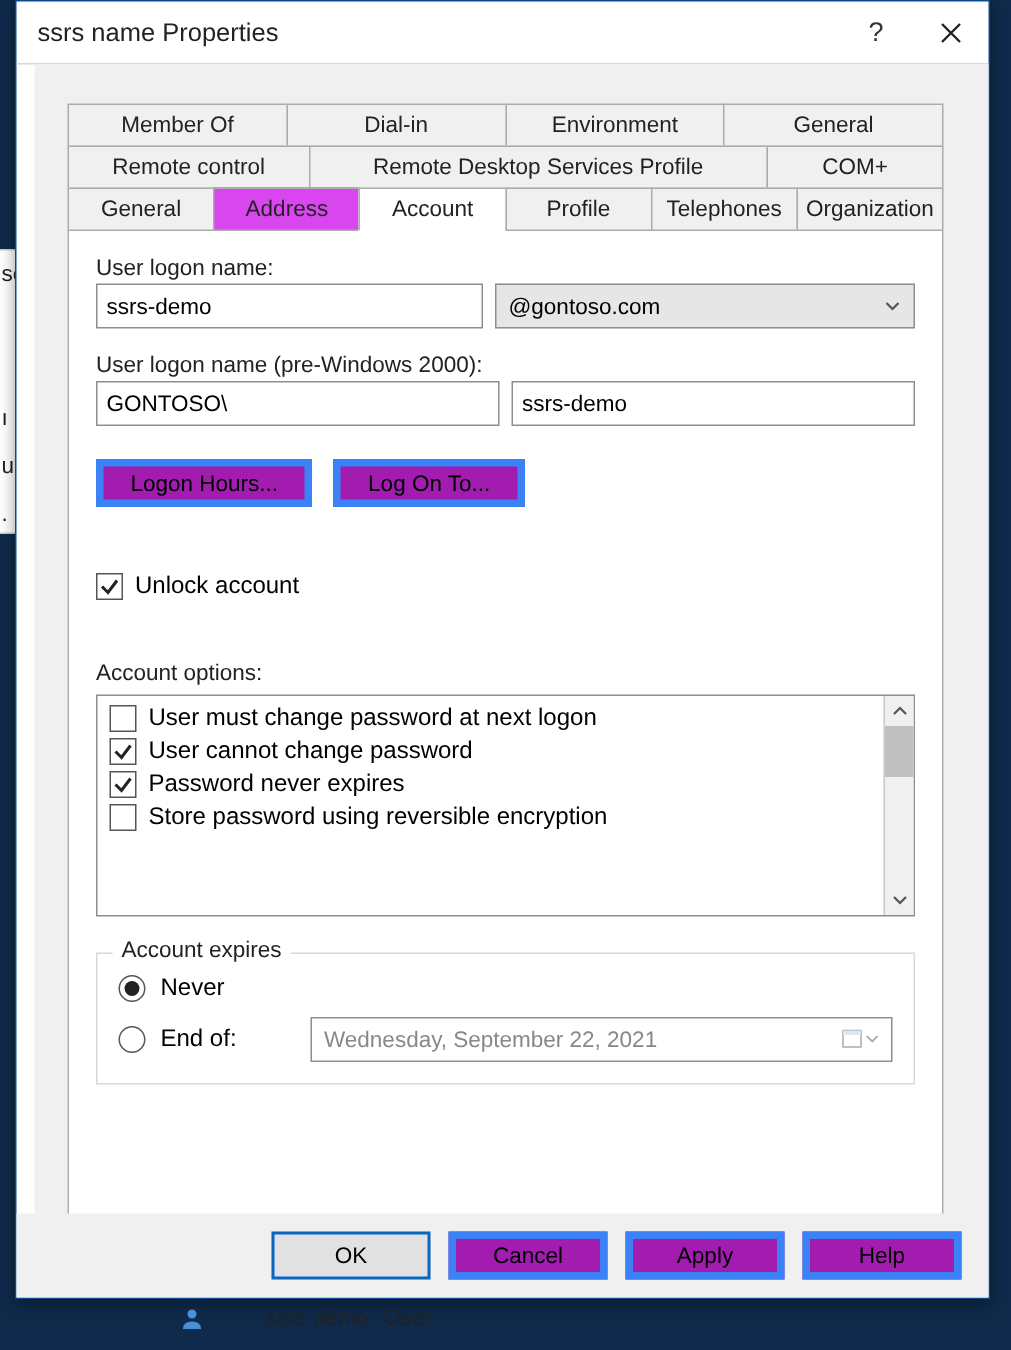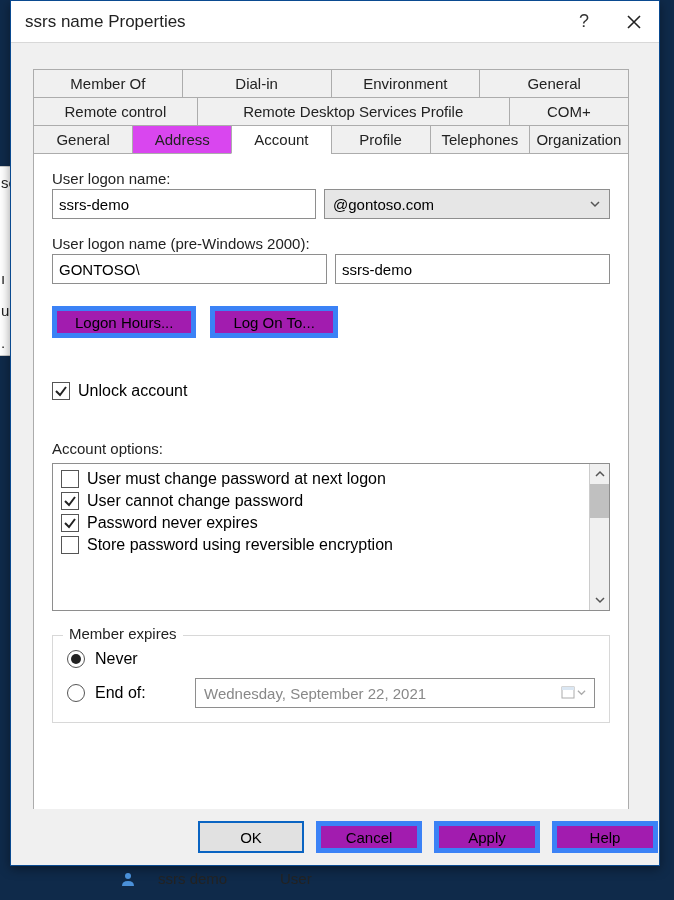--- a/index.html
+++ b/index.html
@@ -2,21 +2,21 @@
 <html><head>
 <meta charset="utf-8">
 <style>
   * { box-sizing: border-box; font-family: "Segoe UI", Tahoma, sans-serif; }
   body { margin: 0; padding: 0; background: #0f2a4a; width: 674px; height: 900px; position: relative; overflow: hidden; }
   .bgstrip { position:absolute; left:0; top:166px; width:10px; height:190px; background:#fff; border-top:1px solid #ccc; border-bottom:1px solid #ccc; font-size:15px; color:#222; padding-left:1px; line-height:32px;}
   .window { position: absolute; left: 10px; top: 0; width: 650px; height: 866px; background: #fff; border: 1px solid #0a4a90; box-shadow: 0 3px 10px rgba(0,0,0,0.4); }
   .titlebar { height: 42px; display:flex; align-items:center; padding: 0 0 0 14px; border-bottom: 1px solid #d8d8d8; }
   .titlebar .title { font-size: 17px; color:#222; flex:1; }
   .titlebar .tbbtn { width: 50px; height:42px; display:flex; align-items:center; justify-content:center; font-size:18px; color:#333; }
-  .dlgbody { padding: 26px 30px 0 22px; background:#f0f0f0; height: calc(100% - 42px - 56px); }
+  .dlgbody { padding: 26px 30px 0 22px; background:#f0f0f0; height: calc(100% - 42px - 56px); margin-left: 12px; }
   .tabs { }
   .tabrow { display:flex; }
   .tab { flex:1; height:29px; background:#f0f0f0; border:1px solid #acacac; display:flex; align-items:center; justify-content:center; font-size:15px; color:#222; cursor:default; margin-left:-1px; }
   .tab:first-child { margin-left:0; }
   .tabrow + .tabrow .tab { margin-top:-1px; }
   .tab.selected-bg { background:#d946ef; }
   .tab.active { background:#fff; border-bottom:1px solid #fff; font-weight:400; }
   .tabpage { background:#fff; border:1px solid #acacac; border-top:none; padding:16px 18px 18px 18px; height: 678px; position:relative; }
   .lbl { font-size:15px; color:#222; display:block; margin-bottom:2px; }
   .row { display:flex; gap:8px; margin-top:2px; }
@@ -35,24 +35,24 @@
   .scrollbtn { height:20px; display:flex; align-items:center; justify-content:center; }
   .scrollthumb { background:#c0c0c0; height:34px; margin:0; }
   .grpbox { border:1px solid #d8d8d8; margin-top:24px; padding:14px 14px 14px 14px; position:relative; }
   .grpbox .legend { position:absolute; top:-11px; left:10px; background:#fff; padding:0 6px; font-size:15px; color:#222; }
   .radrow { display:flex; align-items:center; gap:10px; margin-bottom:10px; }
   .radio { width:18px; height:18px; border:1px solid #555; border-radius:50%; display:inline-flex; align-items:center; justify-content:center; flex-shrink:0; }
   .radio .dot { width:10px; height:10px; border-radius:50%; background:#222; display:none; }
   .radio.checked .dot { display:block; }
   .datebox { flex:1; height:30px; border:1px solid #8e8e8e; background:#fff; color:#888; font-size:15px; display:flex; align-items:center; padding:0 8px; position:relative; }
   .datebox .calico { position:absolute; right:8px; top:6px; opacity:.7; display:flex; align-items:center; }
-  .footer { position:absolute; left:0; right:0; bottom:0; height:56px; background:#f0f0f0; display:flex; align-items:center; justify-content:flex-end; gap:12px; padding:0 1px; }
+  .footer { position:absolute; left:0; right:0; bottom:0; height:56px; background:#f0f0f0; display:flex; align-items:center; justify-content:flex-end; gap:12px; padding:0 18px; }
   .footer .btn { min-width:106px; }
   .footer .btn.primary { border:2px solid #0a64c2; background:#e1e1e1; }
-  .behindrow { position:absolute; left:120px; top:870px; display:flex; align-items:center; gap:22px; color:#222; font-size:15px; }
+  .behindrow { position:absolute; left:120px; top:870px; display:flex; align-items:center; gap:10px; color:#222; font-size:15px;text-align:right; }
   .usericon { width:16px; height:16px; }
 </style>
 </head>
 <body>
 
 <div class="bgstrip">se<br><br><br>ı<br>u<br>.</div>
 
 <div class="window">
   <div class="titlebar">
     <div class="title">ssrs name Properties</div>
@@ -159,21 +159,21 @@
           <div style="flex:1"></div>
           <div class="scrollbtn">
               <svg width="10" height="10" viewBox="0 0 10 10">
                 <path d="M1 3 L5 7 L9 3" stroke="#555" stroke-width="1.5" fill="none"></path>
               </svg>
             </div>
         </div>
       </div>
 
       <div class="grpbox">
-        <span class="legend">Member expires</span>
+        <span class="legend">Account expires</span>
         <div class="radrow">
           <span class="radio checked">
               <span class="dot"></span>
             </span>
           <span>Never</span>
         </div>
         <div class="radrow" style="margin-bottom:0">
           <span class="radio"></span>
           <span style="width:90px">End of:</span>
           <div class="datebox">

